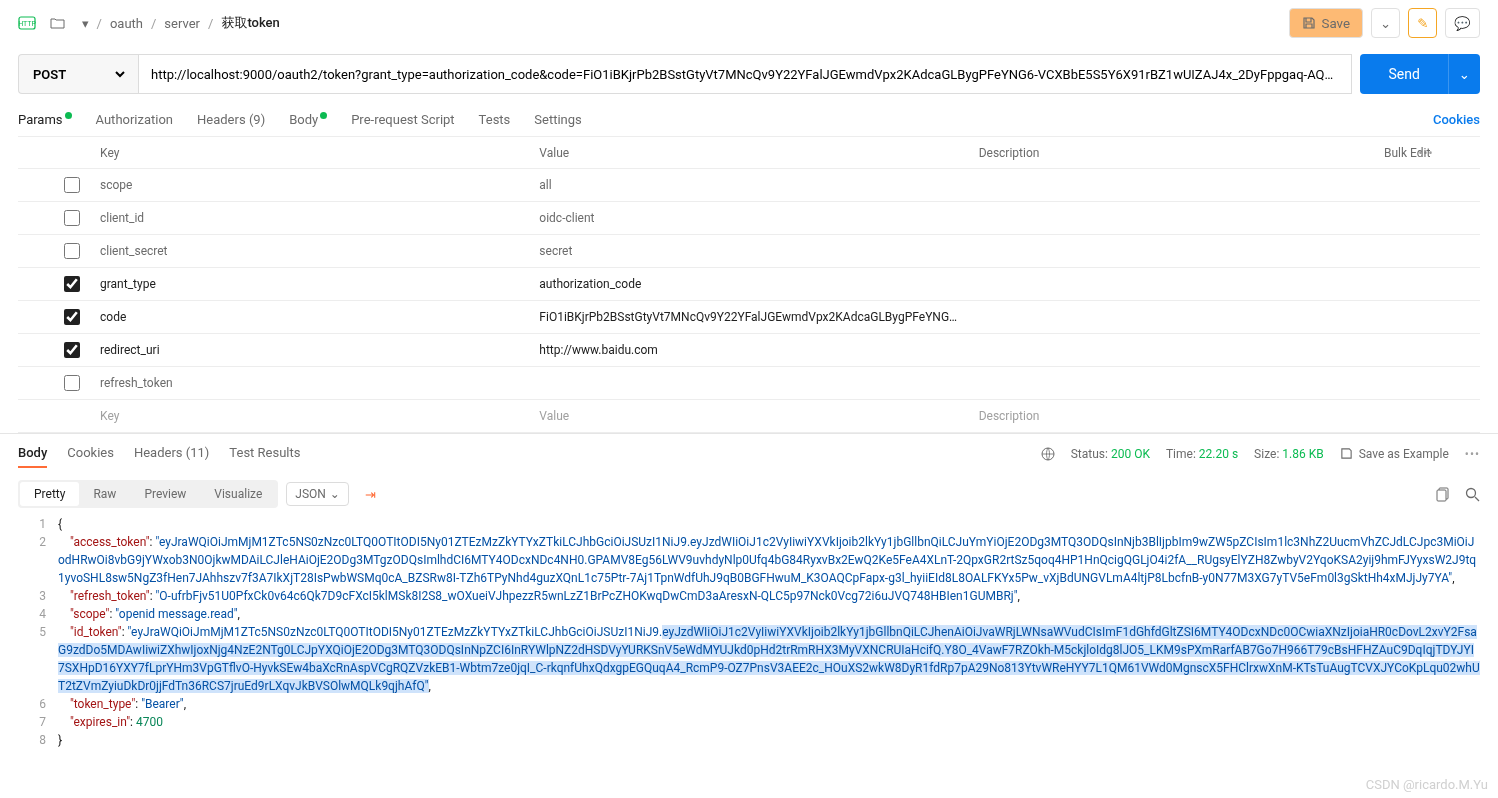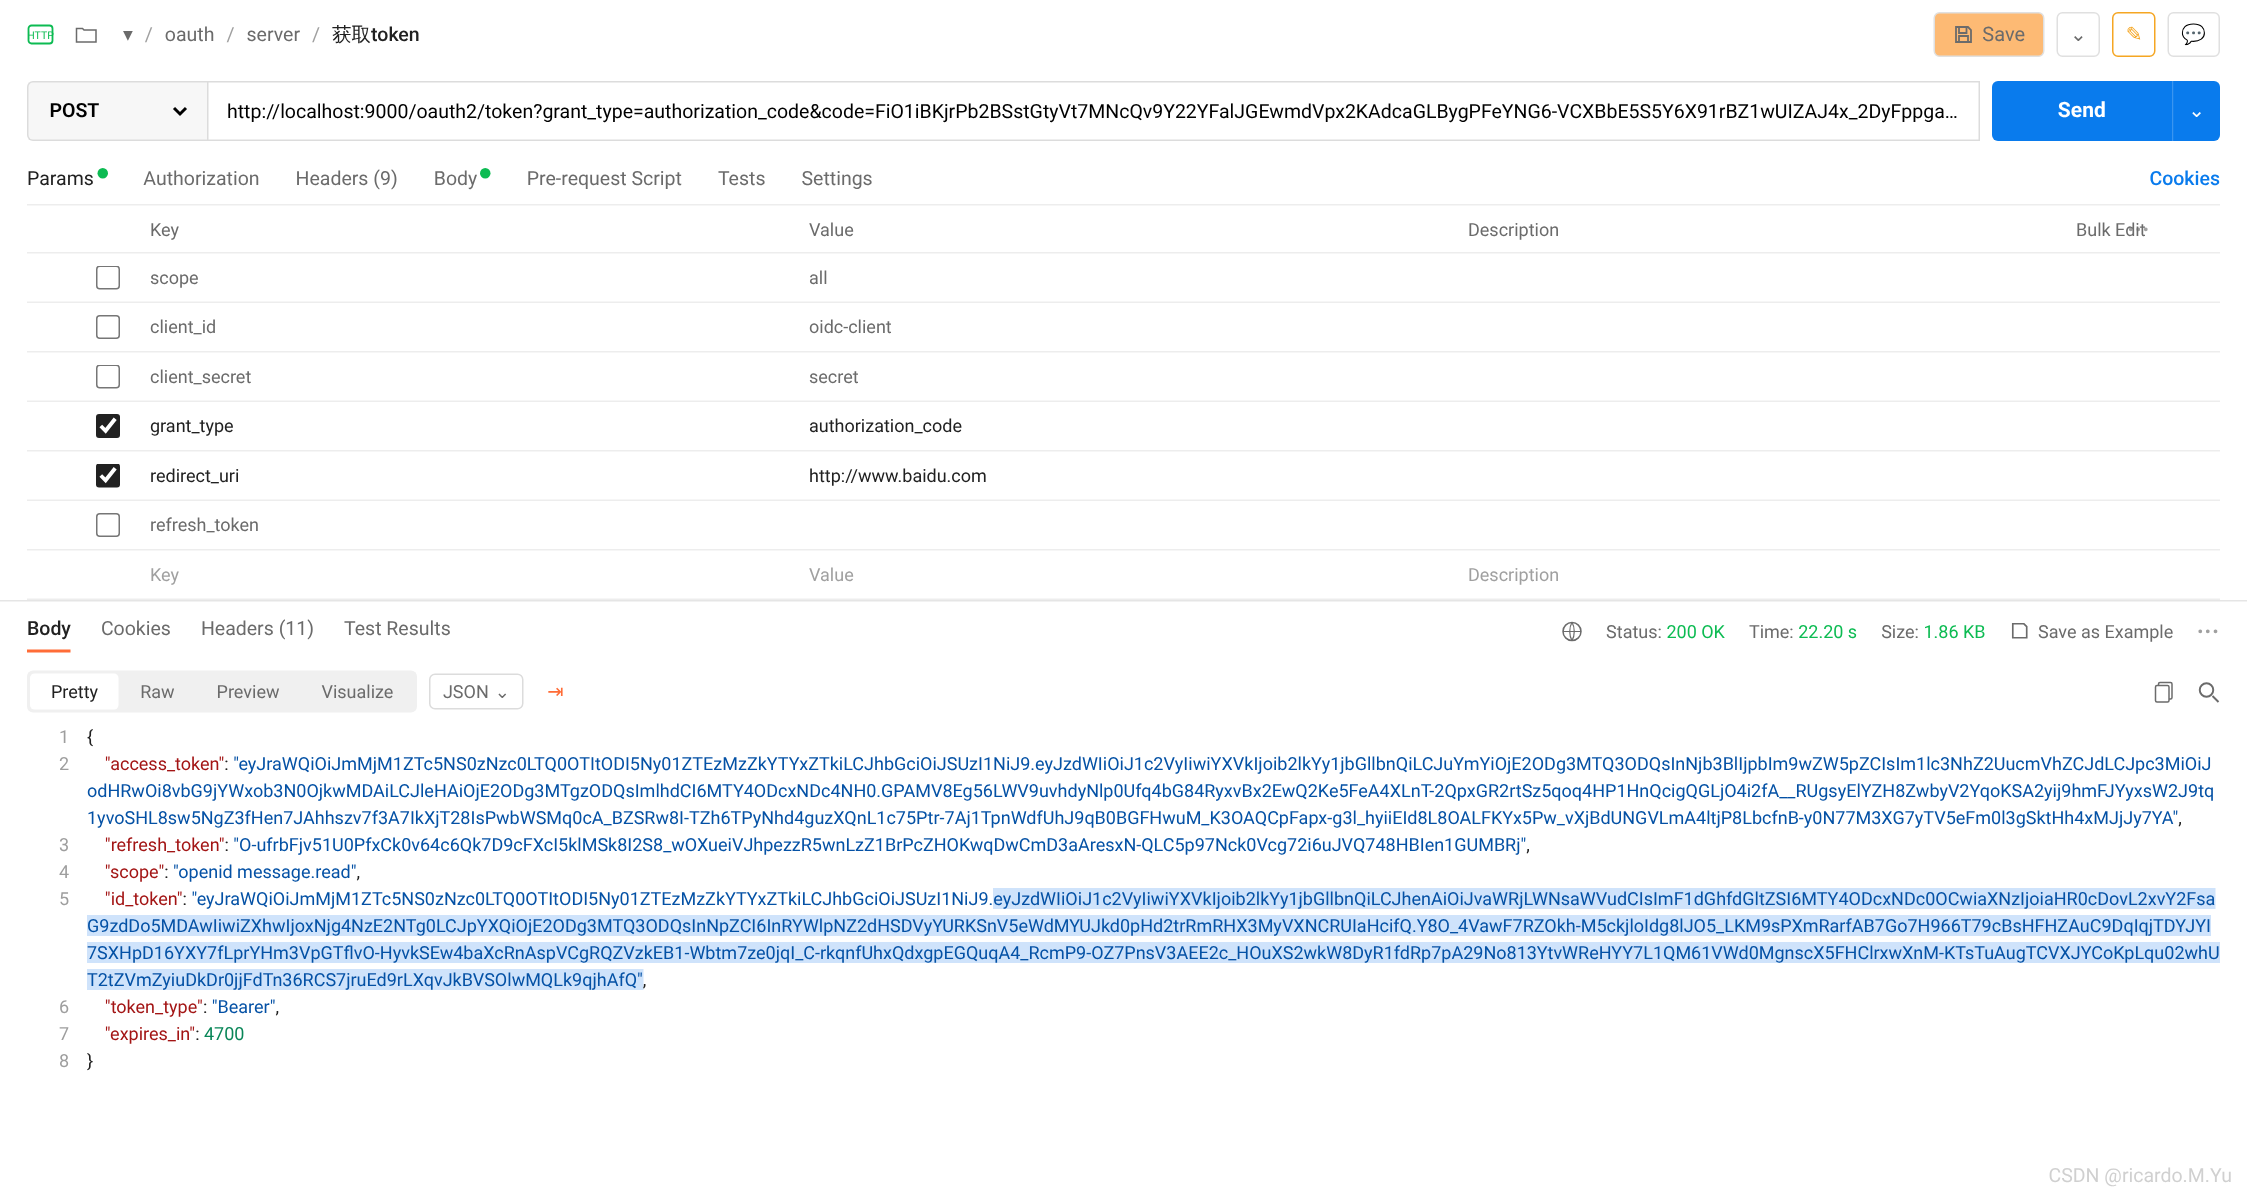--- a/index.html
+++ b/index.html
@@ -14,21 +14,21 @@
 .top-actions{display:flex;gap:8px;align-items:center}
 .btn{background:#fff;border:1px solid #e0e0e0;border-radius:4px;padding:5px 12px;display:flex;align-items:center;gap:6px;cursor:pointer;color:#6b6b6b;height:30px}
 .btn.save{background:#fdba74}
 .btn.icon-only{padding:5px 8px}
 .btn.orange-b{border-color:#f5a623}
 .request-row{display:flex;padding:8px 18px;gap:0;height:56px}
 .method-box{border:1px solid #dcdcdc;border-right:none;border-radius:4px 0 0 4px;background:#f7f7f7;display:flex;align-items:center;padding:0 10px;width:120px;height:40px}
 .method-box select{border:none;background:transparent;font-weight:600;font-size:13px;outline:none;width:100%;cursor:pointer}
 .url-input{border:1px solid #dcdcdc;border-radius:0;flex:1;padding:0 12px;font-size:13px;outline:none;height:40px;text-overflow:ellipsis;white-space:nowrap;overflow:hidden}
 .send-group{display:flex;margin-left:8px}
-.send-btn{background:#097bed;color:#fff;border:none;border-radius:4px 0 0 4px;padding:0 44px;font-weight:700;cursor:pointer;font-size:14px;height:40px}
+.send-btn{background:#097bed;color:#fff;border:none;border-radius:4px 0 0 4px;padding:0 28px;font-weight:400;cursor:pointer;font-size:14px;height:40px}
 .send-caret{background:#097bed;color:#fff;border:none;border-left:1px solid rgba(255,255,255,.2);border-radius:0 4px 4px 0;padding:0 10px;cursor:pointer;height:40px}
 .tabs{display:flex;padding:0 18px;border-bottom:none;gap:24px;height:34px;align-items:center}
 .tab{color:#6b6b6b;cursor:pointer;padding:6px 0;position:relative}
 .tab.active{color:#212121}
 .dot{display:inline-block;width:7px;height:7px;border-radius:50%;background:#0cbb52;margin-left:2px;vertical-align:top}
 .tab .count{color:#6b6b6b}
 .cookies-link{margin-left:auto;color:#097bed;cursor:pointer;font-weight:500}
 .params-table{padding:0 18px}
 .pt-head,.pt-row{display:grid;grid-template-columns:36px 36px 1fr 1fr 1fr 36px 36px;align-items:center;border-bottom:1px solid #ededed;min-height:33px}
 .pt-head{color:#6b6b6b;font-size:12px;border-top:1px solid #ededed}
@@ -192,20 +192,31 @@
   <div class="pt-cell val">authorization_code</div>
   <div class="pt-cell"></div>
   <div></div>
   <div class="row-del">🗑</div>
         </div>
         <div class="pt-row checked">
           <div class="drag">⋮⋮</div>
   <div class="chk-wrap">
             <input type="checkbox" checked="" style="">
           </div>
+  <div class="pt-cell key">code</div>
+  <div class="pt-cell val">FiO1iBKjrPb2BSstGtyVt7MNcQv9Y22YFalJGEwmdVpx2KAdcaGLBygPFeYNG…</div>
+  <div class="pt-cell"></div>
+  <div></div>
+  <div class="row-del">🗑</div>
+        </div>
+        <div class="pt-row checked">
+          <div class="drag">⋮⋮</div>
+  <div class="chk-wrap">
+            <input type="checkbox" checked="" style="">
+          </div>
   <div class="pt-cell key">redirect_uri</div>
   <div class="pt-cell val">http://www.baidu.com</div>
   <div class="pt-cell"></div>
   <div></div>
   <div class="row-del">🗑</div>
         </div>
         <div class="pt-row">
           <div class="drag">⋮⋮</div>
   <div class="chk-wrap">
             <input type="checkbox" style="">

